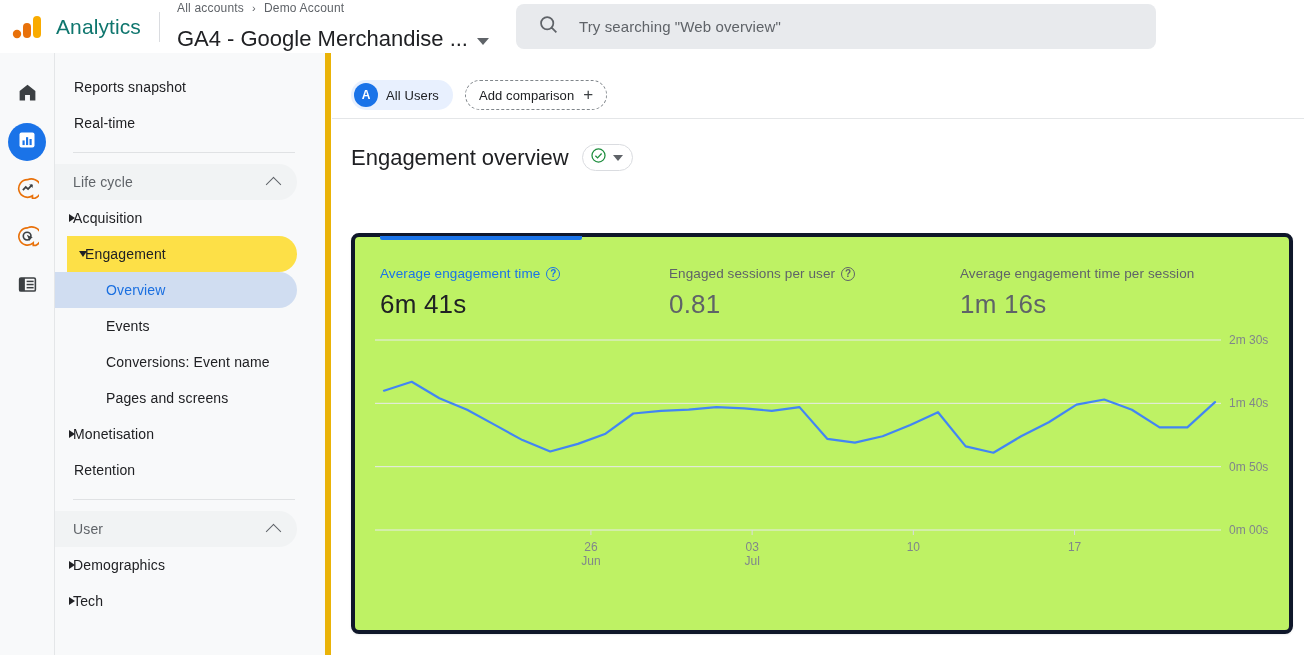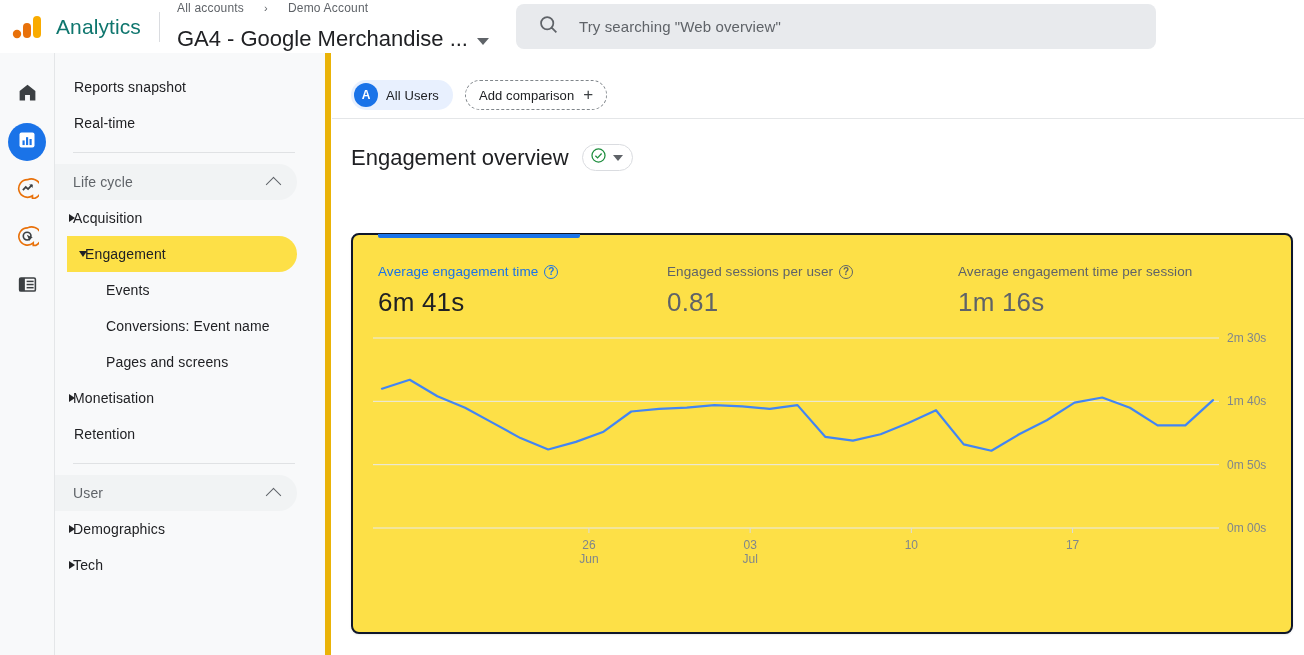--- a/index.html
+++ b/index.html
@@ -24,21 +24,21 @@
   .brand-name {
     font-size: 21px; color: #0f766e; margin-left: 12px; letter-spacing: .1px;
     font-weight: 400;
   }
   .brand-divider {
     width: 1px; height: 30px; background: #dadce0; margin-left: 18px;
   }
   .acct-block { margin-left: 17px; display: flex; flex-direction: column; justify-content: center; }
   .breadcrumb {
     font-size: 12px; color: #5f6368; line-height: 14px; letter-spacing: .2px;
-    display: flex; align-items: center; gap: 20px; margin-bottom: 11px;
+    display: flex; align-items: center; gap: 8px; margin-bottom: 11px;
   }
   .bc-sep { font-size: 11px; color: #5f6368; }
   .property-row { display: flex; align-items: center; gap: 9px; }
   .property-name {
     font-size: 22px; color: #202124; line-height: 26px; letter-spacing: 0;
     white-space: nowrap;
   }
   .caret-down {
     width: 0; height: 0; border-left: 6px solid transparent;
     border-right: 6px solid transparent; border-top: 7px solid #5f6368;
@@ -144,21 +144,21 @@
     background: #fff;
   }
   .pill-caret {
     width: 0; height: 0; border-left: 5px solid transparent;
     border-right: 5px solid transparent; border-top: 6px solid #5f6368;
   }
 
   
   .card {
     position: absolute; left: 19px; top: 180px; width: 942px; height: 401px;
-    background: #fde047; border: 2px solid #0f172a; border-radius: 8px;
+    background: #bef264; border: 4px solid #0f172a; border-radius: 8px;
     box-shadow: 0 1px 2px rgba(60,64,67,.1);
   }
   .metrics {
     display: flex; position: absolute; top: 0; left: 0; right: 0; height: 90px;
   }
   .metric { position: relative; padding: 27px 0 0 0; margin-left: 37px; }
   .metric.m1 { width: 252px; margin-left: 25px; }
   .metric.m2 { width: 254px; }
   .metric.m3 { width: 300px; }
   .metric .active-bar {
@@ -287,20 +287,23 @@
   <div class="nav-row">
     <span class="nav-arrow-right"></span>
     <span class="nav-label">Acquisition</span>
   </div>
 
   <div class="nav-row group">
     <span class="nav-arrow-down"></span>
     <span class="nav-label">Engagement</span>
   </div>
 
+  <div class="nav-row child active">
+    <span class="nav-label">Overview</span>
+  </div>
   <div class="nav-row child">
     <span class="nav-label">Events</span>
   </div>
   <div class="nav-row child">
     <span class="nav-label">Conversions: Event name</span>
   </div>
   <div class="nav-row child">
     <span class="nav-label">Pages and screens</span>
   </div>
 

